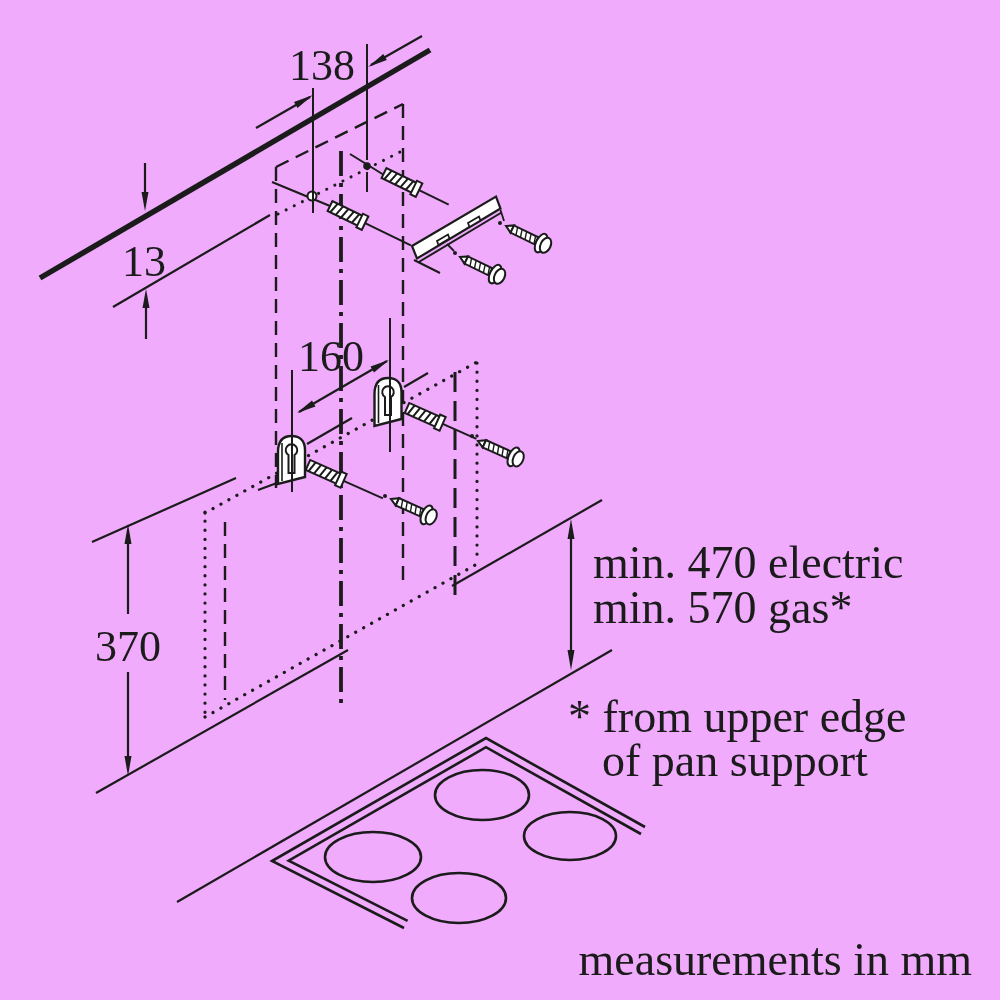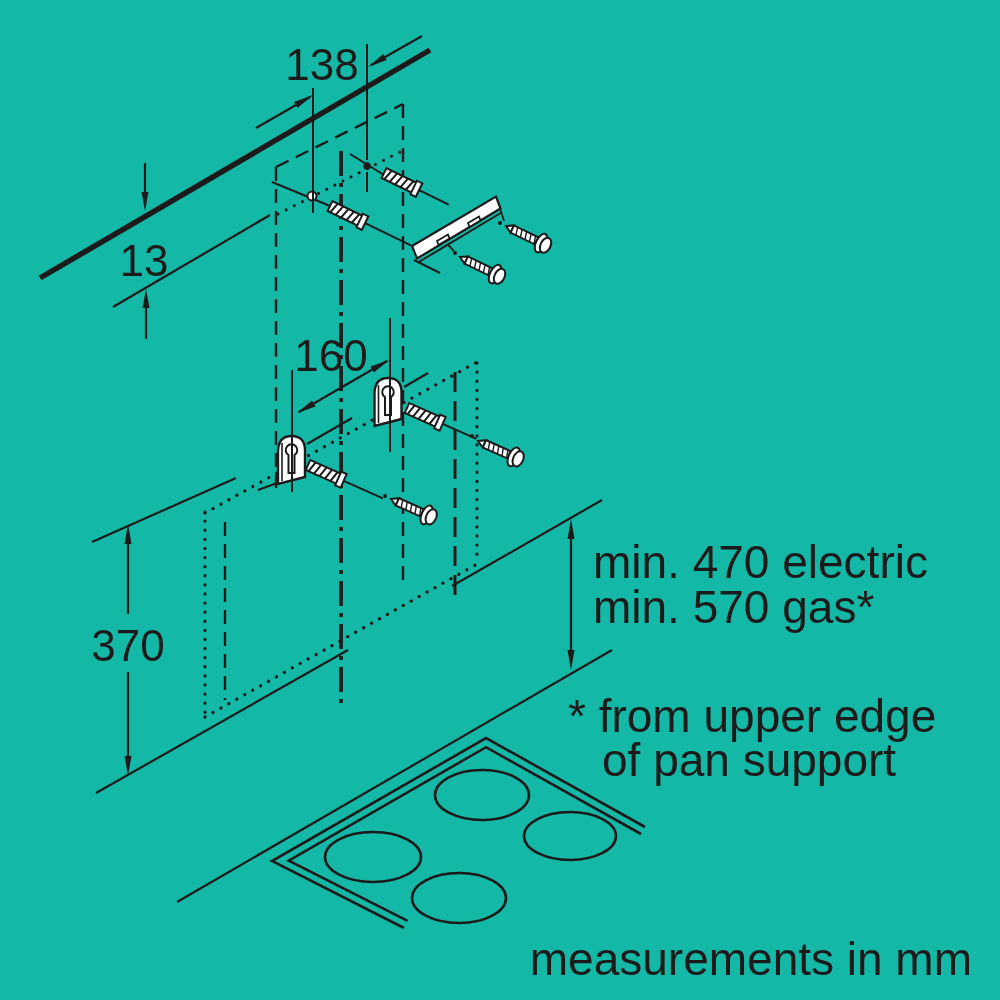--- a/index.html
+++ b/index.html
@@ -1,18 +1,18 @@
 <!DOCTYPE html>
 <html><head>
 <meta charset="utf-8">
 <style>
   html,body{margin:0;padding:0;background:#ffffff;}
   .stage{
-    position:relative;width:1000px;height:1000px;background:#14b8a6;
-    font-family:Liberation Sans, sans-serif;overflow:hidden;
+    position:relative;width:1000px;height:1000px;background:#f0abfc;
+    font-family:Liberation Serif, serif;overflow:hidden;
   }
   svg{display:block;}
   text{fill:#1b1b1b;}
   .dim-text{font-size:44px;}
   .note-text{font-size:46px;}
   .stroke{stroke:#1b1b1b;fill:none;}
   .fillw{fill:#ffffff;stroke:#1b1b1b;}
   .fillb{fill:#1b1b1b;stroke:none;}
 </style>
 </head>

